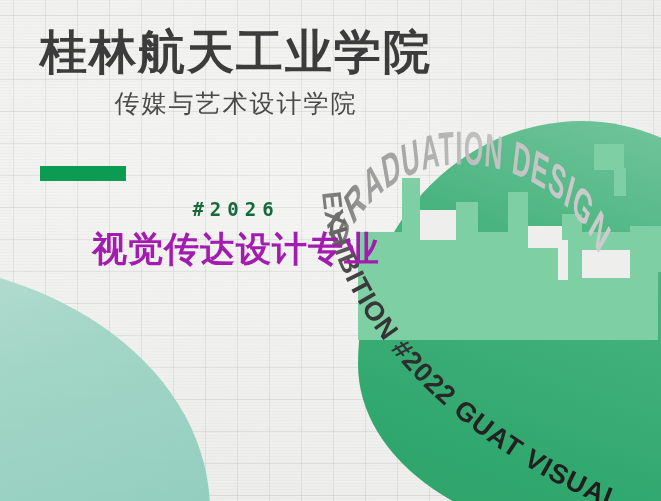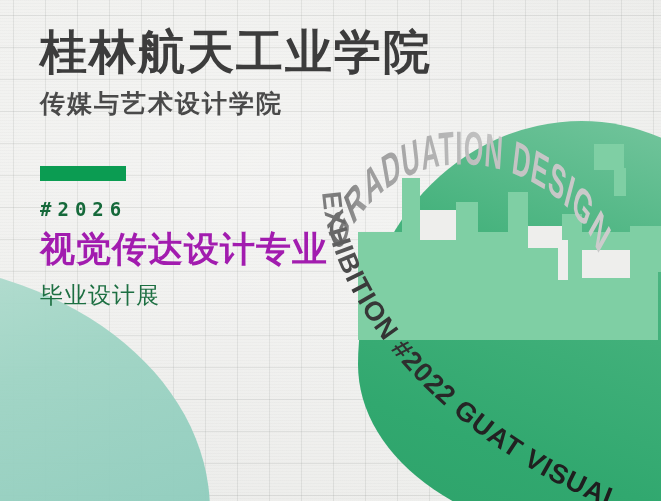--- a/index.html
+++ b/index.html
@@ -75,36 +75,36 @@
   }
   .ribbon svg{display:block;overflow:visible;}
   .rib-txt{
     font-family:"Liberation Sans Narrow","Liberation Sans",sans-serif;
     font-weight:700;
     letter-spacing:1px;
   }
 
   
   .textblock{
-    position:absolute;left:40px;top:28px;z-index:5;
+    position:absolute;left:40px;top:28px;z-index:5;text-align:center;
   }
   .title-cn{
     font-family:"DejaVu Sans","Liberation Sans",sans-serif;
     font-weight:700;
     font-size:47px;
     line-height:1.05;
     letter-spacing:2px;
     color:#3c3c3c;
     white-space:nowrap;
     -webkit-font-smoothing:none;
     text-rendering:geometricPrecision;
   }
   .subtitle-cn{
     font-family:"DejaVu Sans","Liberation Sans",sans-serif;
-    font-weight:700;
+    font-weight:400;
     font-size:25px;
     letter-spacing:2px;
     color:#4a4a4a;
     margin-top:10px;
     white-space:nowrap;
   }
   .accent-bar{
     width:86px;height:15px;
     background:#0b9c52;
     margin-top:46px;
@@ -190,16 +190,15 @@
       </text>
     </svg>
   </div>
 
   <div class="textblock">
     <div class="title-cn">桂林航天工业学院</div>
     <div class="subtitle-cn">传媒与艺术设计学院</div>
     <div class="accent-bar"></div>
     <div class="hashyear">#2026</div>
     <div class="major-cn">视觉传达设计专业</div>
-    <div class="exhibit-cn">毕业设计展</div>
   </div>
 
 </div>
 
 </body></html>

